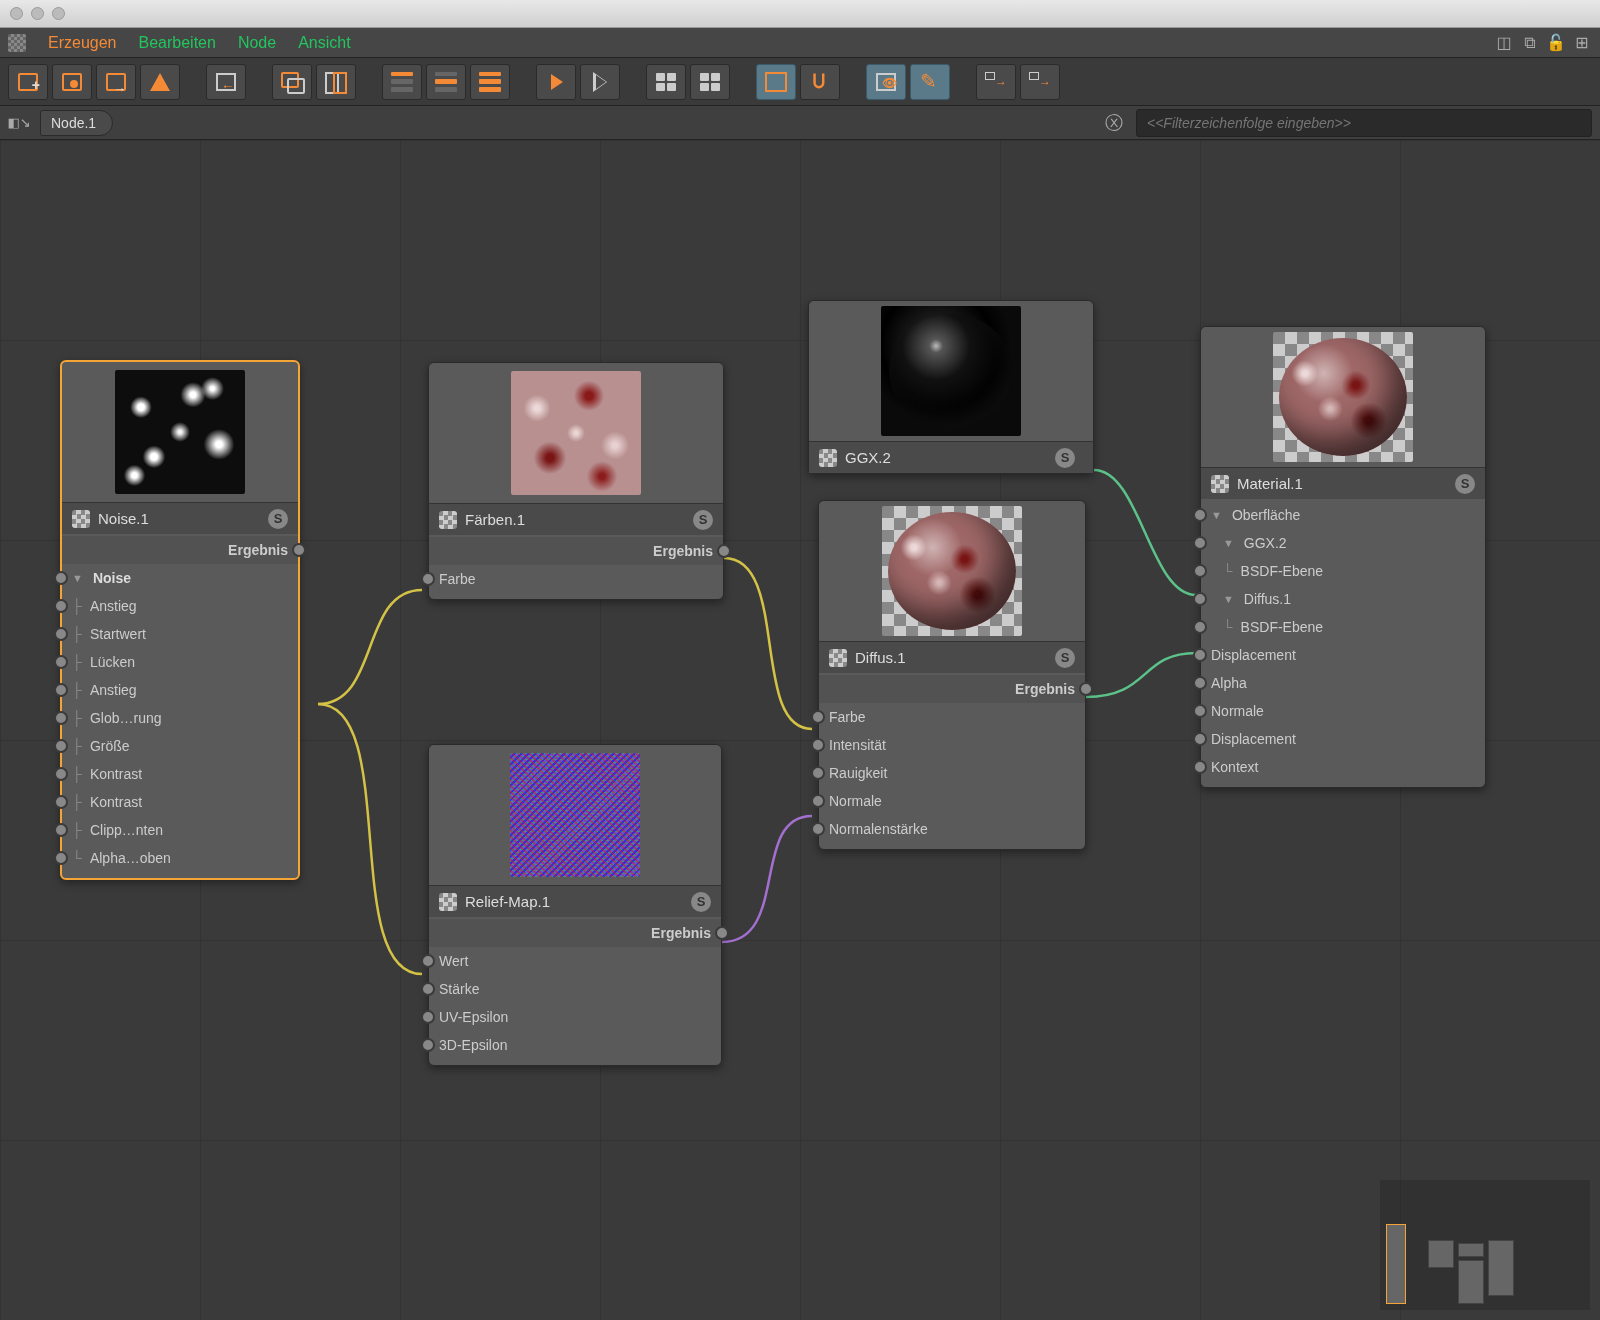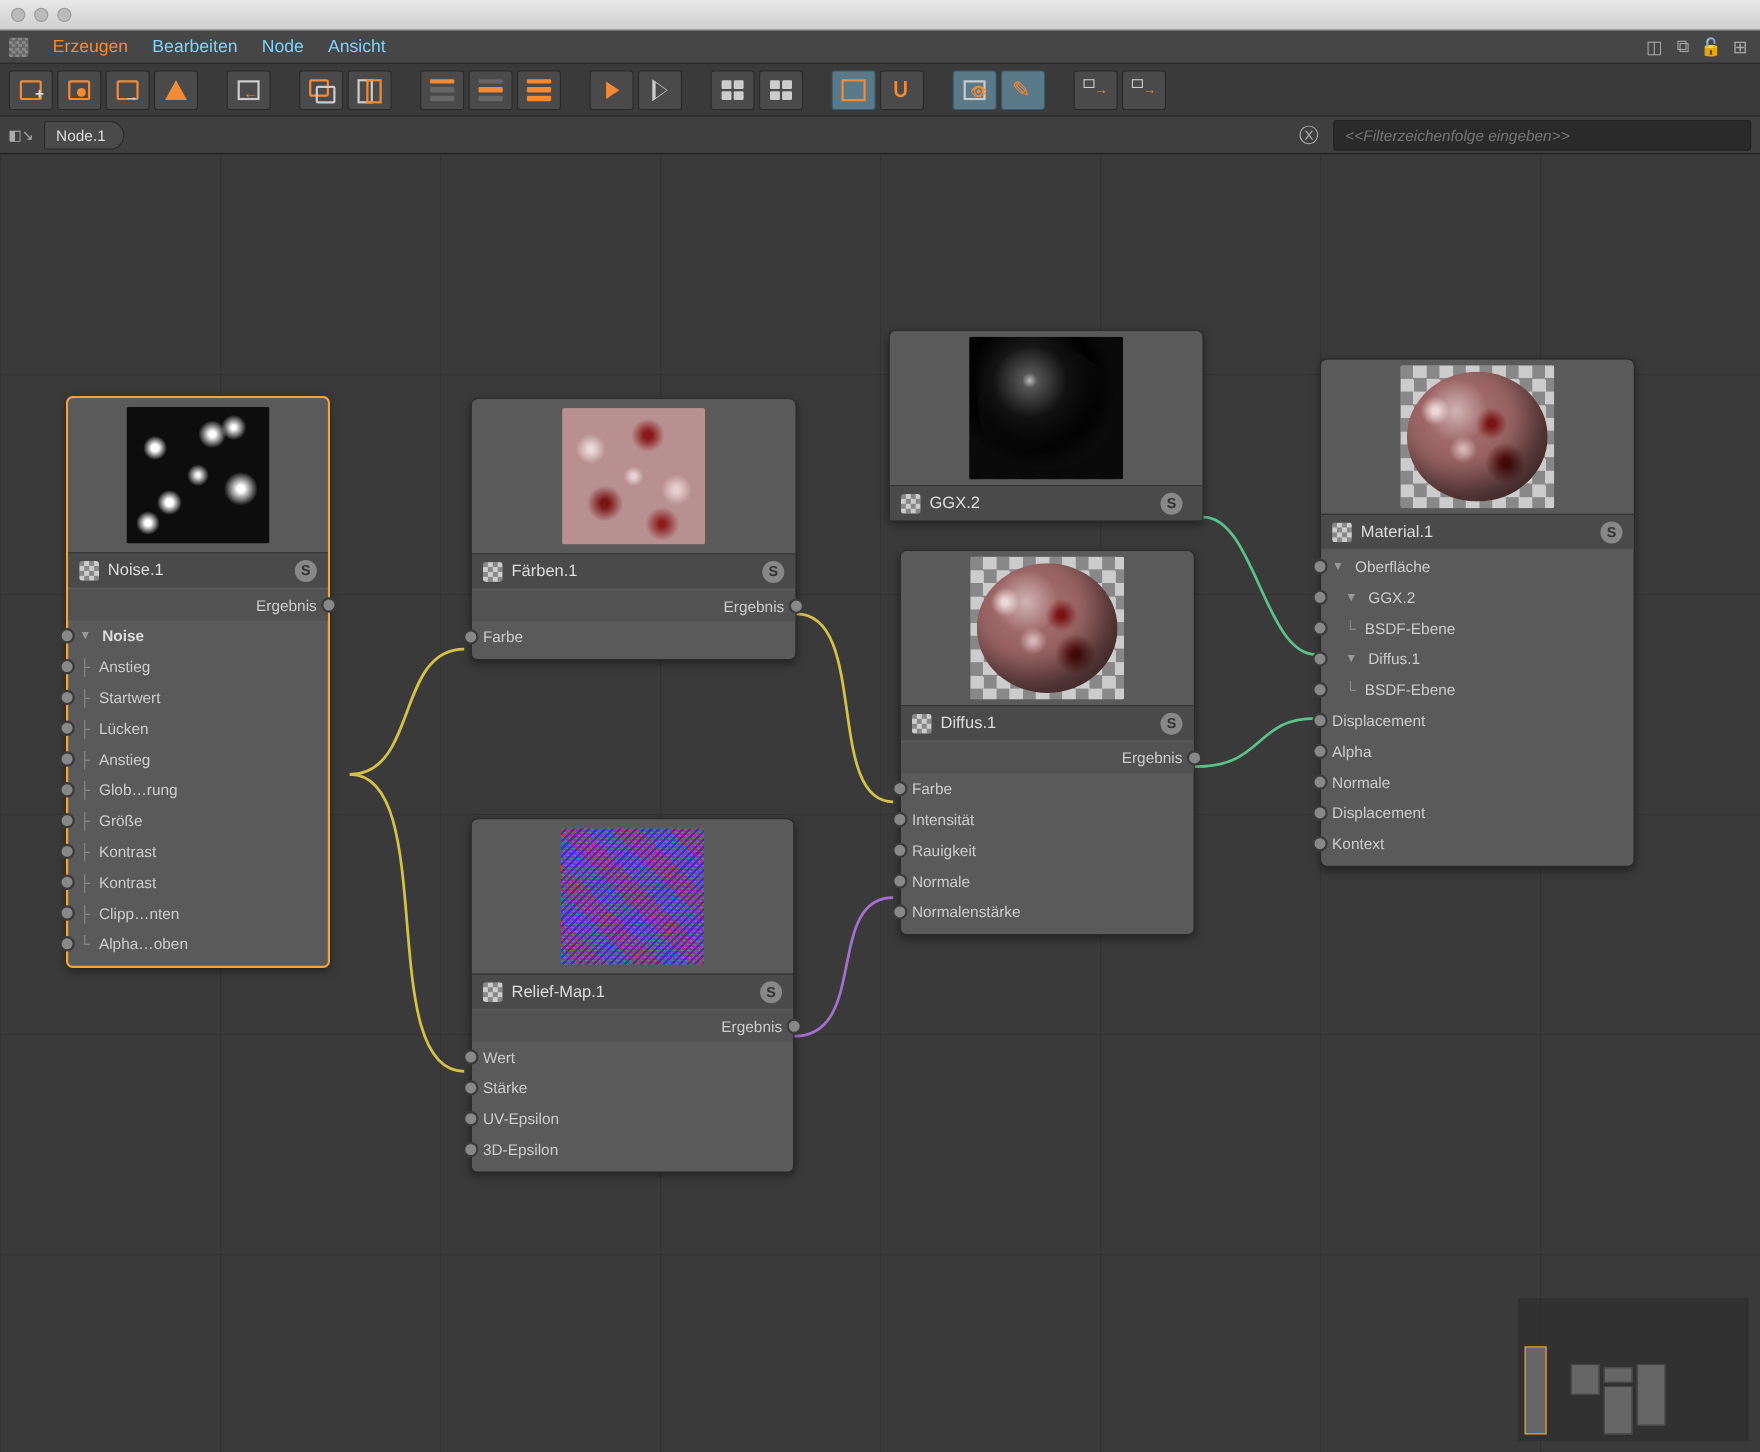--- a/index.html
+++ b/index.html
@@ -40,21 +40,21 @@
   padding: 0 8px;
   gap: 22px;
   border-bottom: 1px solid #222;
   font-size: 16px;
 }
 .menubar .menu-icon {
   width: 18px; height: 18px;
   background: repeating-conic-gradient(#888 0 25%, #666 0 50%) 0 0/6px 6px;
   border-radius: 2px;
 }
-.menubar .menu-item { color: #7dd3fc; cursor: pointer; }
+.menubar .menu-item { color: #22c55e; cursor: pointer; }
 .menubar .menu-item.active { color: #f58a36; }
 .menubar .spacer { flex: 1; }
 .menubar .right-icons { display: flex; gap: 6px; align-items: center; }
 .menubar .ri {
   width: 20px; height: 20px;
   display:flex; align-items:center; justify-content:center;
   color:#aaa; font-size:16px;
 }
 
 
@@ -137,21 +137,21 @@
   border-radius: 3px 14px 14px 3px;
   padding: 4px 16px 4px 10px;
   color: #ddd;
   font-size: 14px;
   position:relative;
 }
 .bc-spacer{flex:1;}
 .bc-clear{color:#aaa;font-size:18px;cursor:pointer;width:24px;text-align:center;}
 .filter-input{
   background:#2a2a2a;color:#eab308;border:1px solid #222;border-radius:3px;
-  padding:5px 10px;font-size:14px;width:380px;font-style:italic;
+  padding:5px 10px;font-size:14px;width:456px;font-style:italic;
 }
 
 
 .canvas {
   position: relative;
   width: 100%;
   height: calc(100% - 28px - 30px - 48px - 34px);
   background: #3a3a3a;
   background-image:
     linear-gradient(#333 1px, transparent 1px),
@@ -196,21 +196,21 @@
   margin-left: auto; width: 20px; height: 20px; border-radius: 50%;
   background: #888; color: #333; font-weight: bold; font-size: 13px;
   display:flex;align-items:center;justify-content:center;
 }
 .node .body { padding: 2px 0 6px 0; }
 .node .row {
   display:flex; align-items:center; height: 28px;
   padding: 0 10px; gap: 8px; font-size: 14px; color: #ccc;
   position: relative;
 }
-.node .row.output { justify-content: flex-end; background:#525252; }
+.node .row.output { justify-content: flex-end; background:#525252;font-weight:bold; }
 .node .row .port {
   width: 14px; height: 14px; border-radius: 50%;
   background: #888; flex-shrink: 0;
   border: 2px solid #3a3a3a;
 }
 .node .row .port.abs {
   position: absolute;
 }
 .node .row .port.left { left: -8px; }
 .node .row .port.right { right: -8px; }

